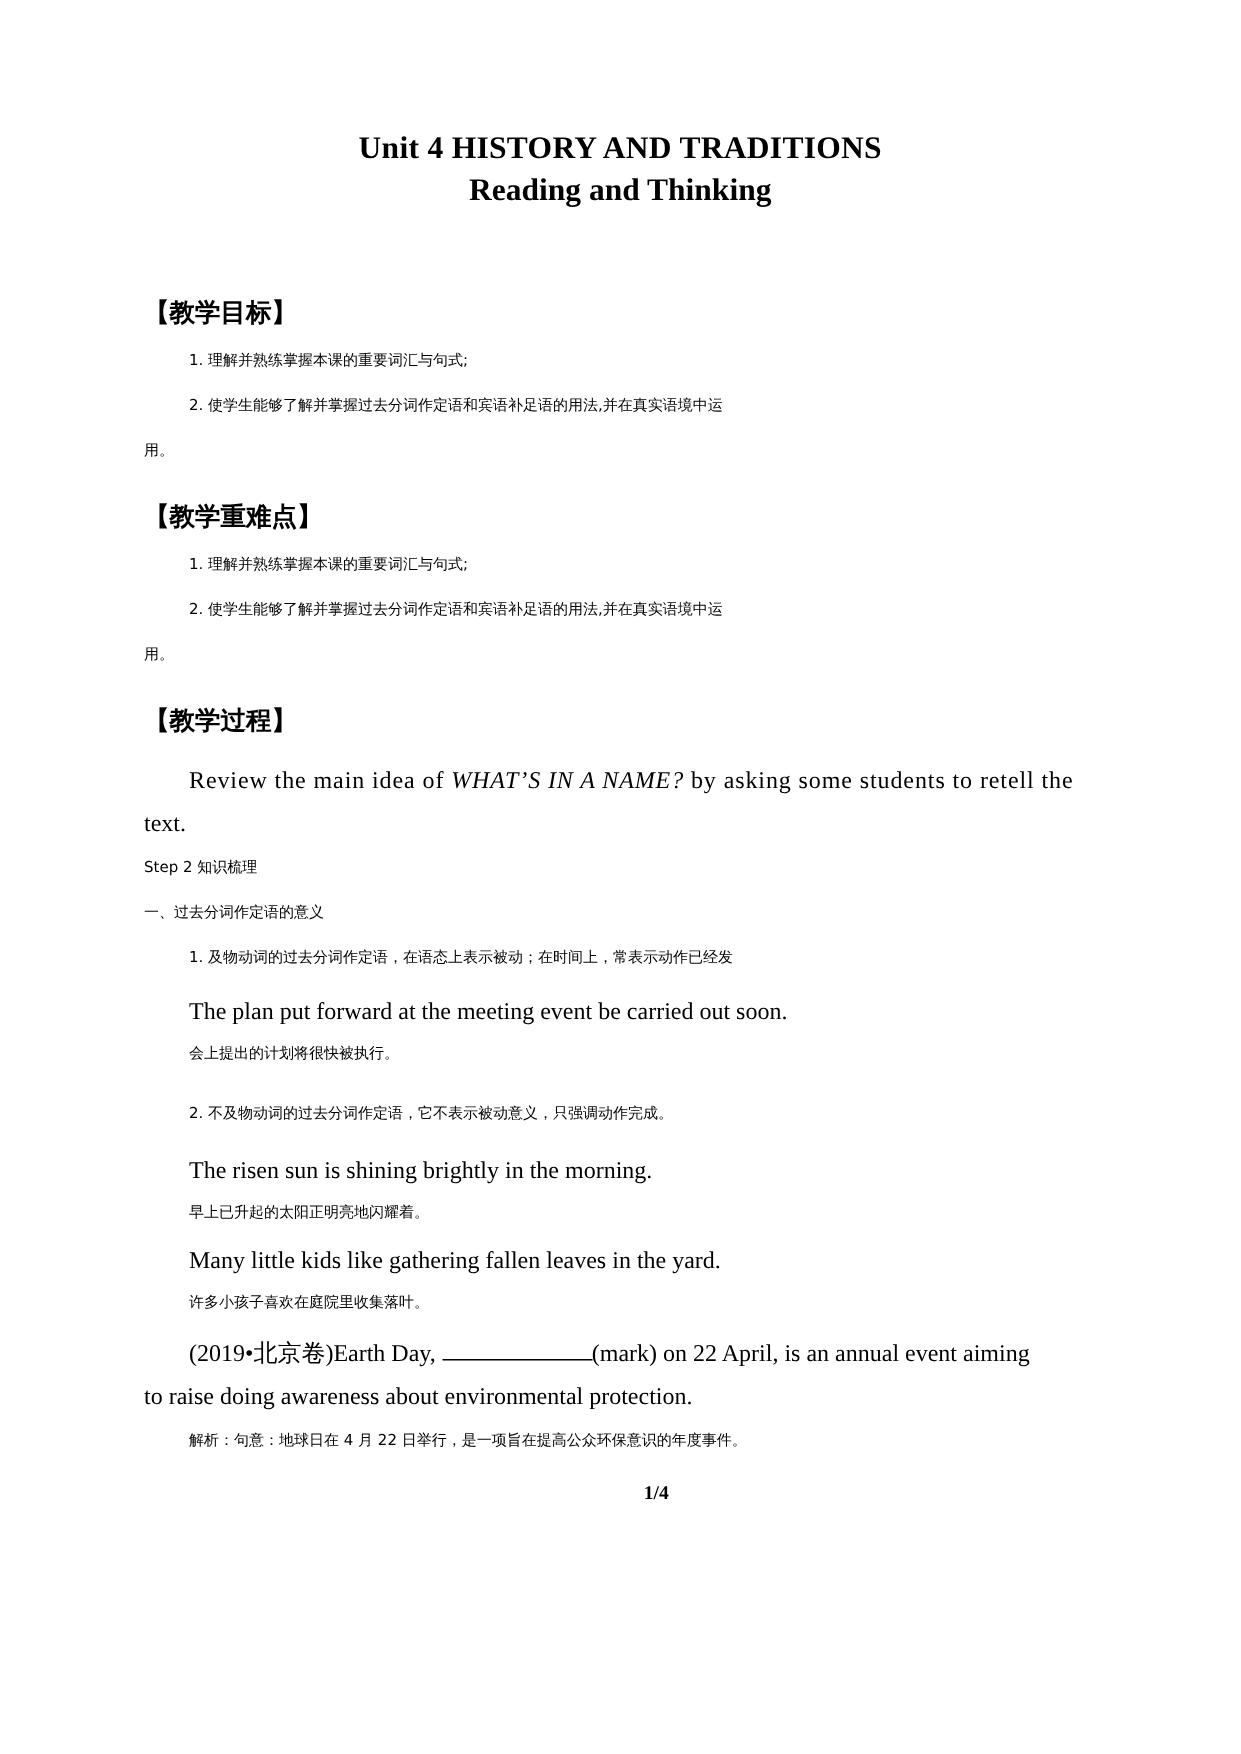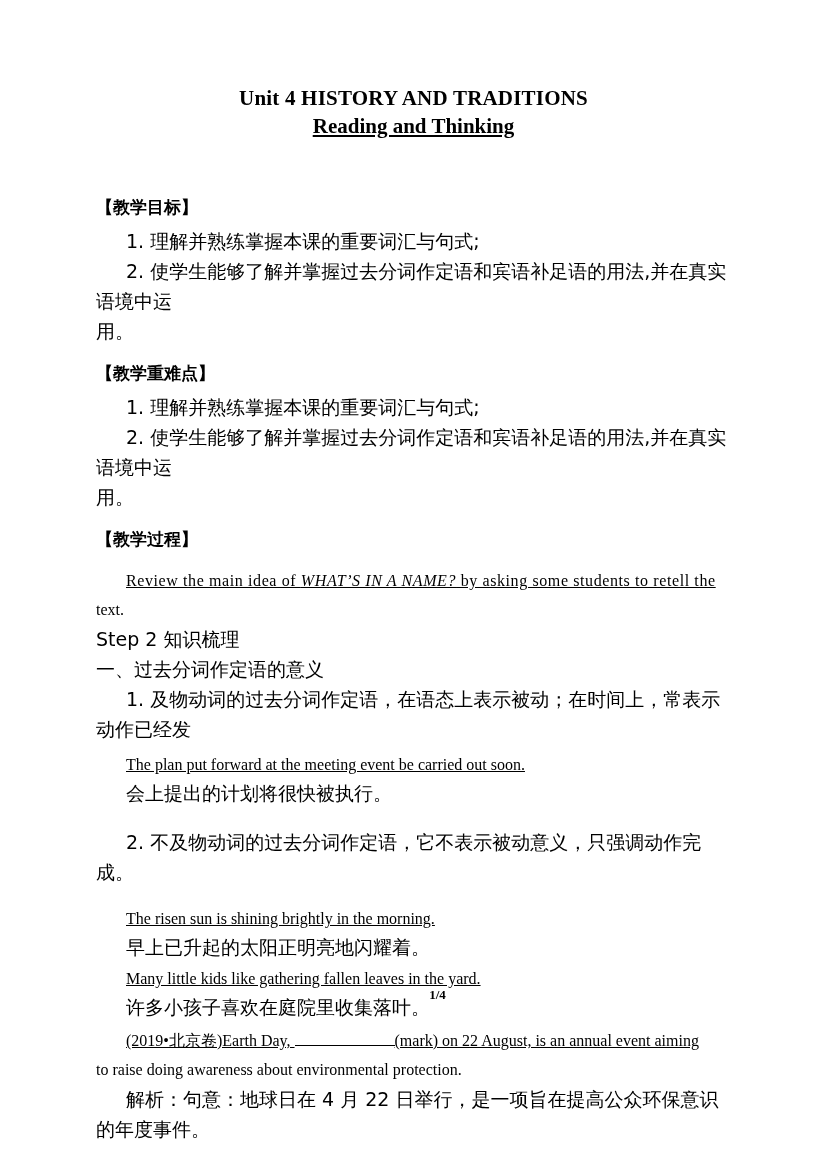--- a/index.html
+++ b/index.html
@@ -30,46 +30,44 @@
   .doc-title {
     font-weight: bold;
     font-size: 21px;
     line-height: 28px;
     letter-spacing: 0.2px;
   }
   .doc-subtitle {
     font-weight: bold;
     font-size: 21px;
     line-height: 28px;
-    text-decoration: underline;
   }
   .section-head {
-    font-family: Liberation Mono, monospace;
+    font-family: Liberation Sans, sans-serif;
     font-weight: bold;
     font-size: 17px;
     line-height: 30px;
     margin-top: 14px;
     margin-bottom: 2px;
   }
   .cn {
     font-family: "DejaVu Sans", sans-serif;
-    font-size: 19px;
+    font-size: 10px;
     line-height: 30px;
   }
   .cn-indent {
     text-indent: 30px;
   }
   .en {
     font-family: "Liberation Serif", serif;
     font-size: 16px;
     line-height: 29px;
   }
   .en-indent {
     text-indent: 30px;
-    text-decoration: underline;
   }
   .en-italic-seg {
     font-style: italic;
   }
   .spaced {
     letter-spacing: 0.6px;
   }
   .blank-line {
     display: inline-block;
     border-bottom: 1px solid #000;
@@ -149,21 +147,21 @@
     <p class="en en-indent en-tight">The risen sun is shining brightly in the morning.</p>
     <p class="cn cn-indent">早上已升起的太阳正明亮地闪耀着。</p>
   </div>
 
   <div class="para-block pair">
     <p class="en en-indent en-tight">Many little kids like gathering fallen leaves in the yard.</p>
     <p class="cn cn-indent">许多小孩子喜欢在庭院里收集落叶。</p>
   </div>
 
   <div class="para-block">
-    <p class="en en-indent"><span>(2019•北京卷)Earth Day, </span><span class="blank-line"></span><span>(mark) on 22 August, is an annual event aiming</span></p>
+    <p class="en en-indent"><span>(2019•北京卷)Earth Day, </span><span class="blank-line"></span><span>(mark) on 22 April, is an annual event aiming</span></p>
     <p class="en">to raise doing awareness about environmental protection.</p>
     <p class="cn cn-indent">解析：句意：地球日在 4 月 22 日举行，是一项旨在提高公众环保意识的年度事件。</p>
   </div>
 
   <div class="footer">
     <span>1/4</span>
   </div>
 
 </div>
 

